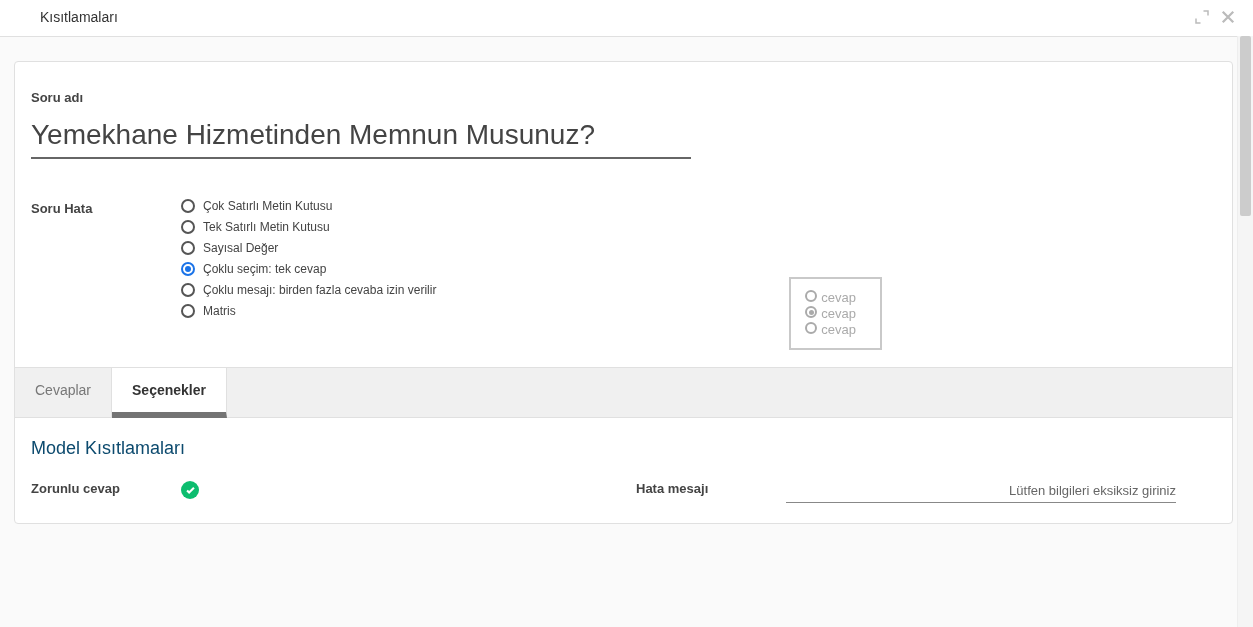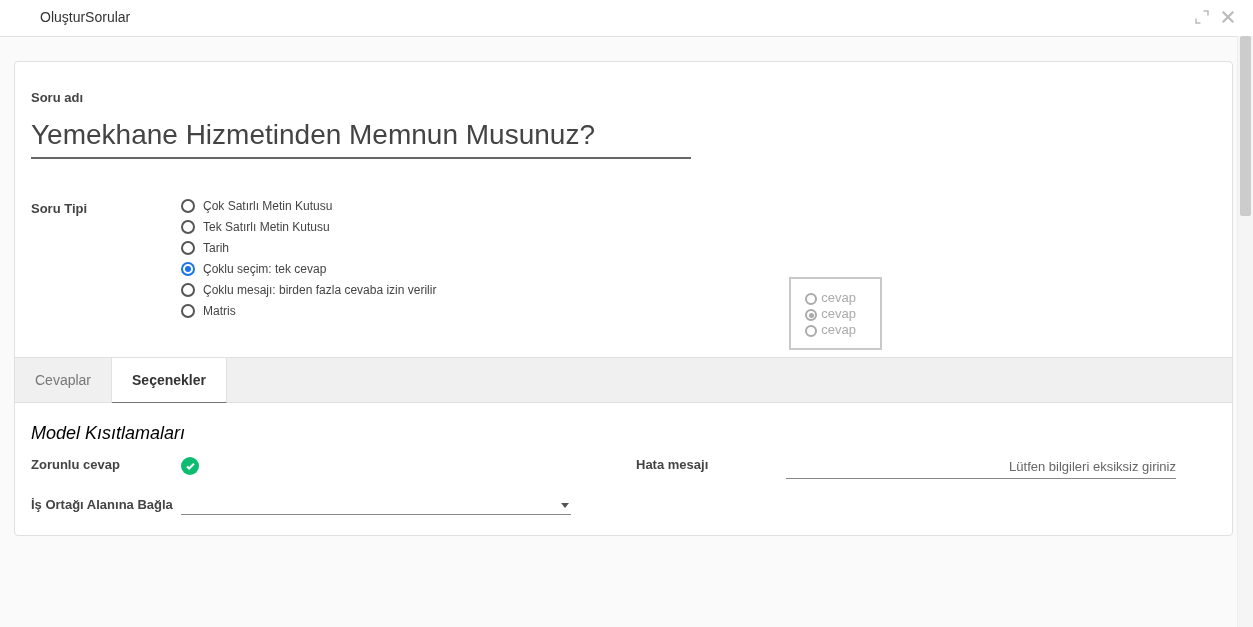--- a/index.html
+++ b/index.html
@@ -4,58 +4,58 @@
   <style>
     * { box-sizing: border-box; margin: 0; padding: 0; }
     body { font-family: -apple-system, BlinkMacSystemFont, "Segoe UI", Arial, sans-serif; background: #fff; color: #333; width: 1253px; height: 627px; overflow: hidden; position: relative; }
     .header { display: flex; align-items: center; justify-content: space-between; padding: 8px 16px 10px 40px; border-bottom: 1px solid #e0e0e0; background: #fff; }
     .header-title { font-size: 14px; color: #333; font-weight: 400; }
     .header-icons { display: flex; gap: 8px; align-items: center; }
     .header-icons .icon { width: 18px; height: 18px; display: inline-flex; align-items: center; justify-content: center; color: #bbb; cursor: pointer; }
     .header-icons .icon svg { width: 18px; height: 18px; }
     .content-wrap { padding: 24px 20px 0 14px; background: #fafafa; height: calc(100% - 36px); overflow-y: auto; }
     .panel { background: #fff; border: 1px solid #e0e0e0; border-radius: 4px; }
-    .panel-body { padding: 28px 24px 32px 16px; position: relative; }
+    .panel-body { padding: 28px 24px 42px 16px; position: relative; }
     .field-label { font-size: 13px; font-weight: 600; color: #444; margin-bottom: 10px; }
     .question-input { width: 660px; font-size: 28px; font-weight: 400; color: #444; border: none; border-bottom: 2px solid #666; padding: 4px 0 6px 0; outline: none; background: transparent; font-family: inherit; }
     .type-row { display: flex; margin-top: 40px; }
     .type-label { width: 150px; font-size: 13px; font-weight: 600; color: #444; padding-top: 2px; }
     .type-options { flex: 0 0 auto; }
     .radio-item { display: flex; align-items: center; margin-bottom: 7px; cursor: pointer; }
     .radio-circle { width: 14px; height: 14px; border: 2px solid #555; border-radius: 50%; margin-right: 8px; display: inline-flex; align-items: center; justify-content: center; flex-shrink: 0; }
     .radio-item.selected .radio-circle { border-color: #1a73e8; }
     .radio-dot { width: 6px; height: 6px; background: #1a73e8; border-radius: 50%; display: none; }
     .radio-item.selected .radio-dot { display: block; }
     .radio-label { font-size: 12px; color: #444; }
     .preview-box { position: absolute; right: 350px; top: 215px; border: 2px solid #c9c9c9; padding: 10px 24px 10px 14px; }
-    .preview-item { display: flex; align-items: flex-end; color: #aaa; font-size: 13px; margin: 1px 0; }
+    .preview-item { display: flex; align-items: flex-start; color: #aaa; font-size: 13px; margin: 1px 0; }
     .preview-circle { width: 12px; height: 12px; border: 2px solid #aaa; border-radius: 50%; margin-right: 4px; display: inline-flex; align-items: center; justify-content: center; }
     .preview-item.sel .preview-circle .pdot { width: 5px; height: 5px; background: #aaa; border-radius: 50%; }
     .tabs { display: flex; background: #f0f0f0; border-top: 1px solid #e0e0e0; }
     .tab { padding: 14px 20px; font-size: 14px; color: #777; cursor: pointer; border-right: 1px solid #e0e0e0; }
-    .tab.active { background: #fff; color: #333; font-weight: 600; border-bottom: 1px solid #737373; margin-bottom: -1px; }
+    .tab.active { background: #fff; color: #333; font-weight: 600; border-bottom: 6px solid #737373; margin-bottom: -1px; }
     .tab-content { padding: 20px 16px; border-top: 1px solid #e0e0e0; }
-    .section-title { font-size: 18px; color: #000000; font-weight: 400; margin-bottom: 13px; font-style: italic; }
+    .section-title { font-size: 18px; color: #0c4a6e; font-weight: 400; margin-bottom: 22px; }
     .options-row { display: flex; gap: 44px; }
     .option-col { display: flex; align-items: flex-start; }
     .option-label { font-size: 13px; font-weight: 600; color: #444; width: 150px; }
     .toggle-check { width: 18px; height: 18px; background: #0dbd6f; border-radius: 50%; display: inline-flex; align-items: center; justify-content: center; cursor: pointer; }
     .toggle-check svg { width: 11px; height: 11px; stroke: #fff; stroke-width: 3; fill: none; }
     .dropdown { width: 390px; border: none; border-bottom: 1px solid #888; padding: 2px 0 4px 0; background: transparent; font-size: 13px; position: relative; cursor: pointer; min-height: 18px; }
     .dropdown::after { content: ""; position: absolute; right: 2px; top: 6px; border-left: 4px solid transparent; border-right: 4px solid transparent; border-top: 5px solid #555; }
     .text-input { width: 390px; border: none; border-bottom: 1px solid #888; padding: 2px 0 4px 0; font-size: 13px; color: #666; background: transparent; outline: none; font-family: inherit; text-align: right; }
     .options-row2 { margin-top: 18px; }
     .scrollbar-track { position: absolute; right: 0; top: 36px; bottom: 0; width: 16px; background: #f5f5f5; border-left: 1px solid #eee; }
     .scrollbar-thumb { position: absolute; left: 2px; right: 2px; top: 0; height: 180px; background: #ccc; border-radius: 2px; }
   </style>
 </head>
 <body>
 
 <div class="header">
-  <div class="header-title">OluşturSorular</div>
+  <div class="header-title">Kısıtlamaları</div>
   <div class="header-icons">
     <span class="icon">
       <svg viewBox="0 0 24 24" fill="none" stroke="currentColor" stroke-width="2">
           <path d="M4 14v6h6M20 10V4h-6"></path>
         </svg>
     </span>
     <span class="icon">
       <svg viewBox="0 0 24 24" fill="none" stroke="currentColor" stroke-width="3">
           <path d="M5 5l14 14M19 5L5 19"></path>
         </svg>
@@ -63,33 +63,33 @@
   </div>
 </div>
 
 <div class="content-wrap">
   <div class="panel">
     <div class="panel-body">
       <div class="field-label">Soru adı</div>
       <input class="question-input" value="Yemekhane Hizmetinden Memnun Musunuz?" style="">
 
       <div class="type-row">
-        <div class="type-label">Soru Tipi</div>
+        <div class="type-label">Soru Hata</div>
         <div class="type-options">
           <div class="radio-item">
             <span class="radio-circle"></span>
             <span class="radio-label">Çok Satırlı Metin Kutusu</span>
           </div>
           <div class="radio-item">
             <span class="radio-circle"></span>
             <span class="radio-label">Tek Satırlı Metin Kutusu</span>
           </div>
           <div class="radio-item">
             <span class="radio-circle"></span>
-            <span class="radio-label">Tarih</span>
+            <span class="radio-label">Sayısal Değer</span>
           </div>
           <div class="radio-item selected">
             <span class="radio-circle">
                 <span class="radio-dot"></span>
               </span>
             <span class="radio-label">Çoklu seçim: tek cevap</span>
           </div>
           <div class="radio-item">
             <span class="radio-circle"></span>
             <span class="radio-label">Çoklu mesajı: birden fazla cevaba izin verilir</span>
@@ -138,25 +138,19 @@
                 <path d="M3 8l3 3 7-7"></path>
               </svg>
           </div>
         </div>
         <div style="flex:1"></div>
         <div class="option-col" style="margin-right:40px;">
           <div class="option-label">Hata mesajı</div>
           <input class="text-input" value="Lütfen bilgileri eksiksiz giriniz" style="">
         </div>
       </div>
-      <div class="options-row options-row2">
-        <div class="option-col">
-          <div class="option-label">İş Ortağı Alanına Bağla</div>
-          <div class="dropdown"></div>
-        </div>
-      </div>
     </div>
   </div>
 </div>
 
 <div class="scrollbar-track">
   <div class="scrollbar-thumb"></div>
 </div>
 
 </body></html>

